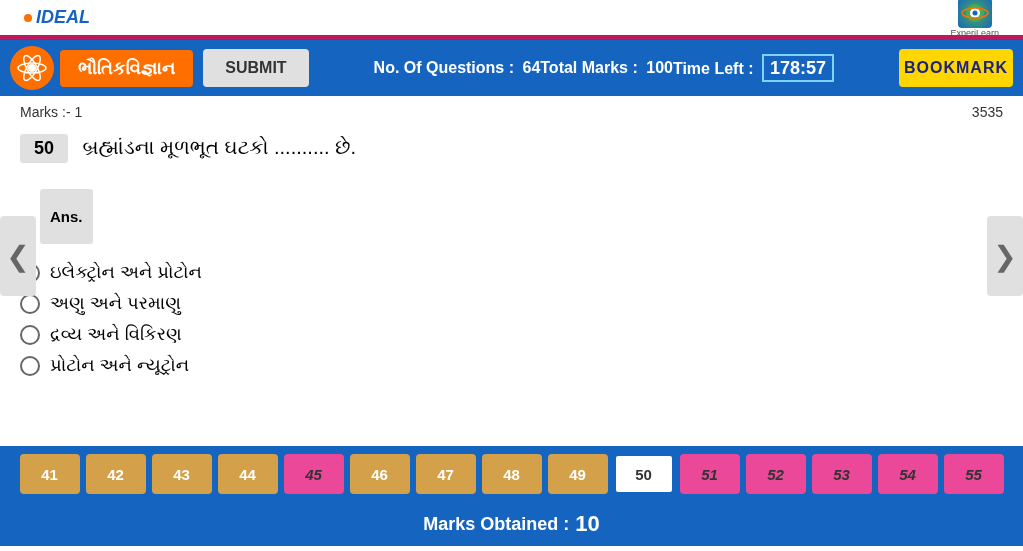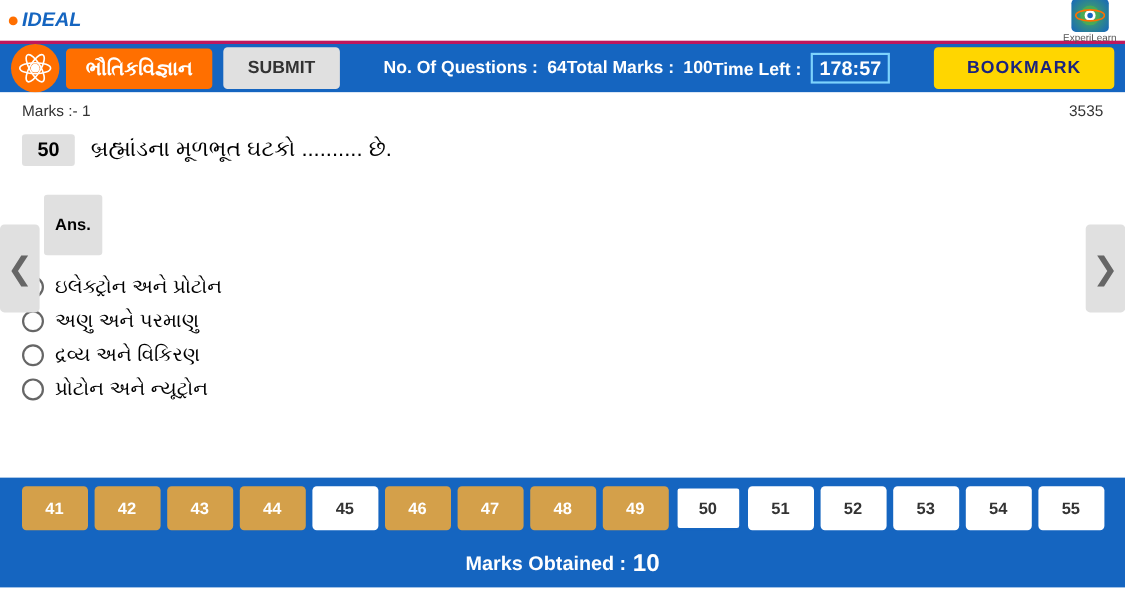--- a/index.html
+++ b/index.html
@@ -3,21 +3,21 @@
   <meta charset="utf-8">
   <style>
     * { box-sizing: border-box; margin: 0; padding: 0; }
     body { font-family: Arial, sans-serif; background: #fff; width: 1023px; height: 551px; overflow: hidden; position: relative; }
 
     
     .header {
       display: flex;
       align-items: center;
       background: #1565C0;
-      height: 44px;
+      height: 56px;
       padding: 0 10px;
       gap: 10px;
     }
     .logo-area {
       display: flex;
       align-items: center;
       gap: 6px;
     }
     .logo-icon {
       width: 44px;
@@ -62,37 +62,37 @@
       color: #fff;
       font-size: 18px;
       font-weight: bold;
       padding: 2px 6px;
       border: 2px solid #7dd3fc;
     }
     .bookmark-btn {
       background: #FFD600;
       color: #1a237e;
       border: none;
-      padding: 10px 30px;
+      padding: 10px 5px;
       font-size: 16px;
       font-weight: bold;
       border-radius: 4px;
       cursor: pointer;
       letter-spacing: 1px;
     }
 
     
     .top-bar {
       display: flex;
       justify-content: space-between;
       align-items: center;
-      padding: 4px 8px;
+      padding: 4px 24px;
       height: 40px;
       background: #fff;
-      border-bottom: 3px solid #be185d;
+      border-bottom: 5px solid #be185d;
     }
     .ideal-logo {
       display: flex;
       align-items: center;
       gap: 4px;
       font-size: 18px;
       font-weight: bold;
       font-style: italic;
       color: #1565C0;
     }
@@ -225,21 +225,21 @@
       border: none;
       font-size: 15px;
       font-weight: bold;
       cursor: pointer;
       display: flex;
       align-items: center;
       justify-content: center;
     }
     .q-nav-btn.answered { background: #D4A04A; color: #fff; }
     .q-nav-btn.current { background: #fff; color: #333; border: 2px solid #1565C0; }
-    .q-nav-btn.unanswered { background: #ffffff; color: #333; }
+    .q-nav-btn.unanswered { background: #ec4899; color: #333; font-style: italic; }
 
     
     .marks-obtained-bar {
       background: #1565C0;
       color: #fff;
       text-align: center;
       font-size: 18px;
       font-weight: bold;
       padding: 10px;
       height: 44px;

